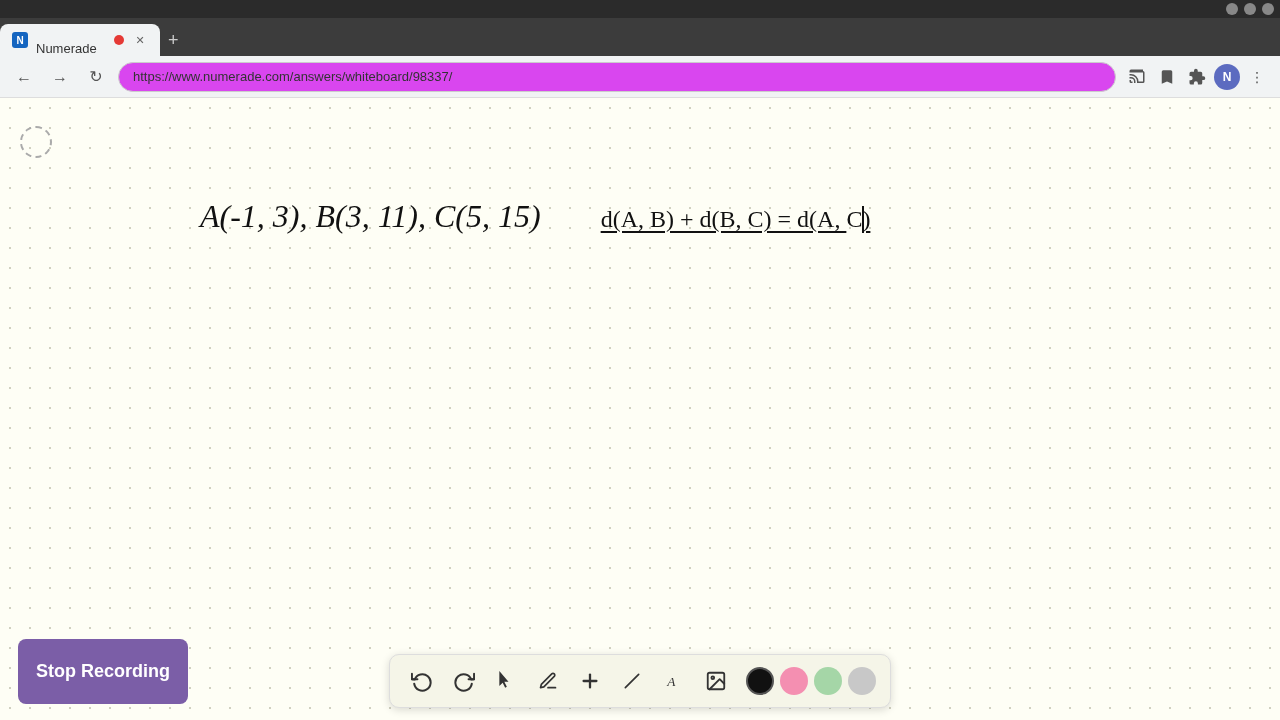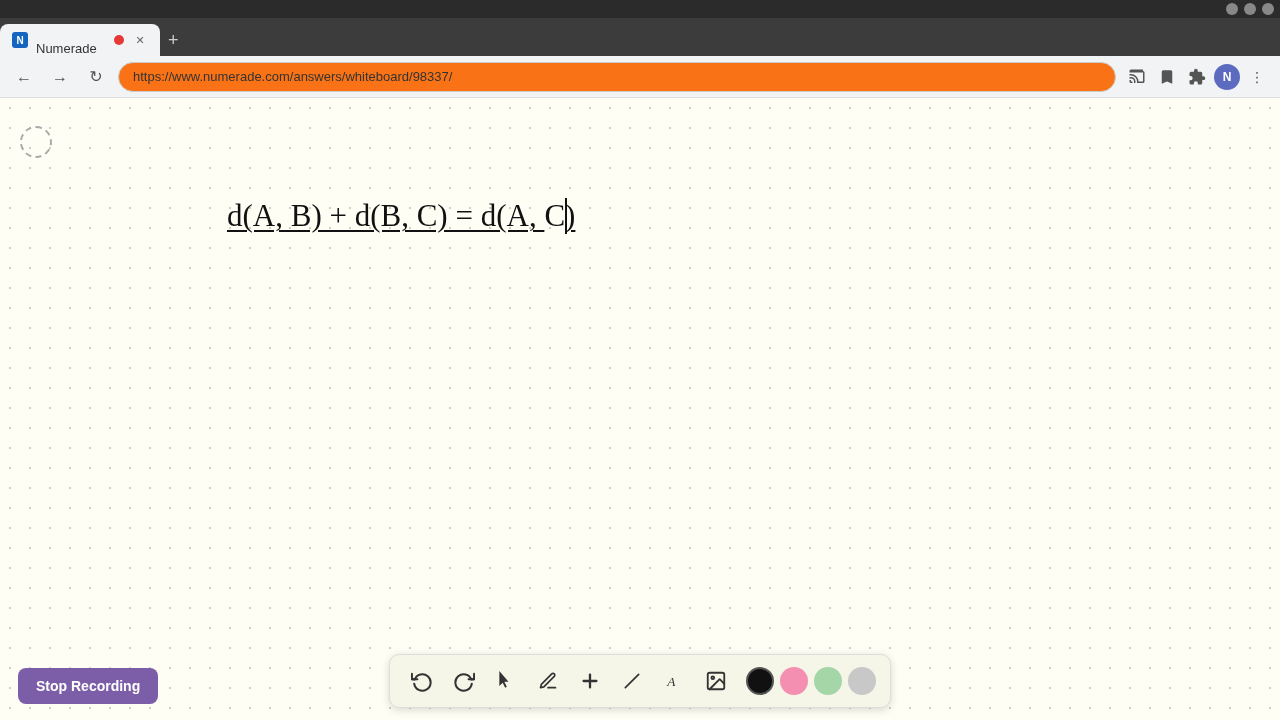--- a/index.html
+++ b/index.html
@@ -64,21 +64,21 @@
       padding: 0 10px;
       gap: 8px;
       border-bottom: 1px solid #ddd;
     }
     .nav-btn {
       background: none; border: none; color: #555; font-size: 16px; cursor: pointer; width: 28px; height: 28px;
       display: flex; align-items: center; justify-content: center; border-radius: 50%;
     }
     .url-bar {
       flex: 1;
-      background: #f97316;
+      background: #d946ef;
       border: none;
       border-radius: 20px;
       height: 30px;
       padding: 0 14px;
       font-size: 13px;
       color: #333;
       outline: none;
       border: 1px solid #ccc;
     }
     .toolbar-icons {
@@ -128,26 +128,25 @@
 
     .math-left {
       font-size: 32px;
       color: #111;
       font-family: 'Times New Roman', Times, serif;
       font-style: italic;
       white-space: nowrap;
     }
 
     .math-right {
-      font-size: 31px;
+      font-size: 24px;
       color: #111;
       font-family: 'Times New Roman', Times, serif;
       white-space: nowrap;
       position: relative;
-      margin-left: 27px;
     }
 
     .underlined-expr {
       text-decoration: underline;
       text-underline-offset: 4px;
       text-decoration-thickness: 2px;
     }
 
     .cursor-box {
       display: inline-block;
@@ -198,22 +197,22 @@
 
     
     .stop-recording-btn {
       position: absolute;
       bottom: 16px;
       left: 18px;
       background: #7b5ea7;
       color: #fff;
       border: none;
       border-radius: 8px;
-      padding: 10px 18px;
-      font-size: 14px;
+      padding: 22px 18px;
+      font-size: 18px;
       font-weight: 600;
       cursor: pointer;
       white-space: nowrap;
     }
   </style>
 </head>
 <body>
 
 <div class="browser-chrome">
   <div class="win-btn win-min"></div>
@@ -259,20 +258,21 @@
     <div class="profile-avatar">N</div>
     <button class="toolbar-icon-btn">⋮</button>
   </div>
 </div>
 
 <div class="whiteboard">
 
   <div class="cursor-indicator"></div>
 
   <div class="math-content">
+    <span class="math-left">A(-1, 3), B(3, 11), C(5, 15)</span>
     <span class="math-right underlined-expr">d(A, B) + d(B, C) = d(A, <span class="cursor-box">C</span>)</span>
   </div>
 
   <button class="stop-recording-btn">Stop Recording</button>
 
   <div class="bottom-toolbar">
 
     <button class="tool-btn" title="Undo">
       <svg width="22" height="22" viewBox="0 0 24 24" fill="none" stroke="#333" stroke-width="2.2" stroke-linecap="round" stroke-linejoin="round">
         <polyline points="1 4 1 10 7 10"></polyline>

